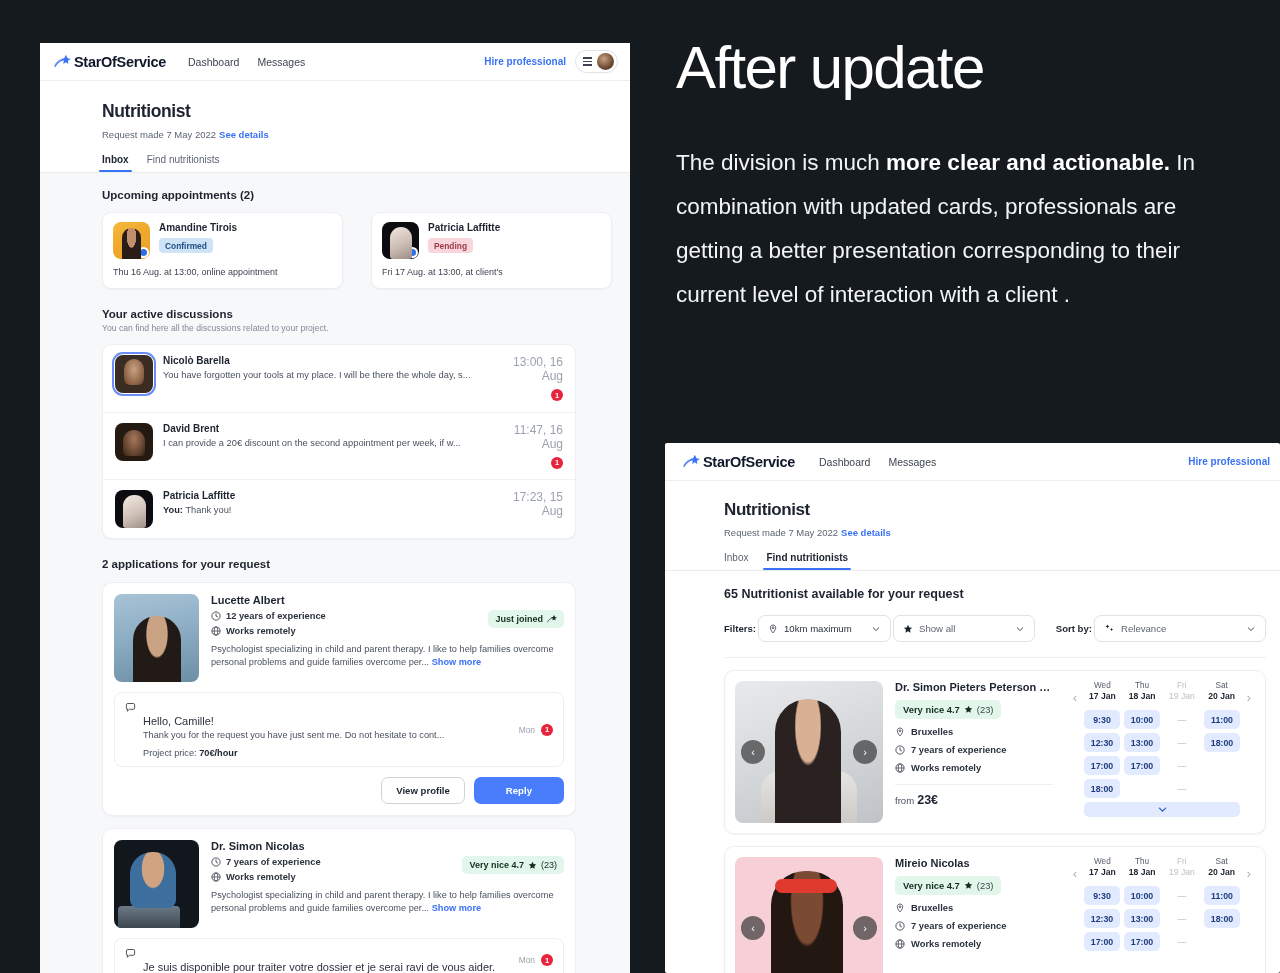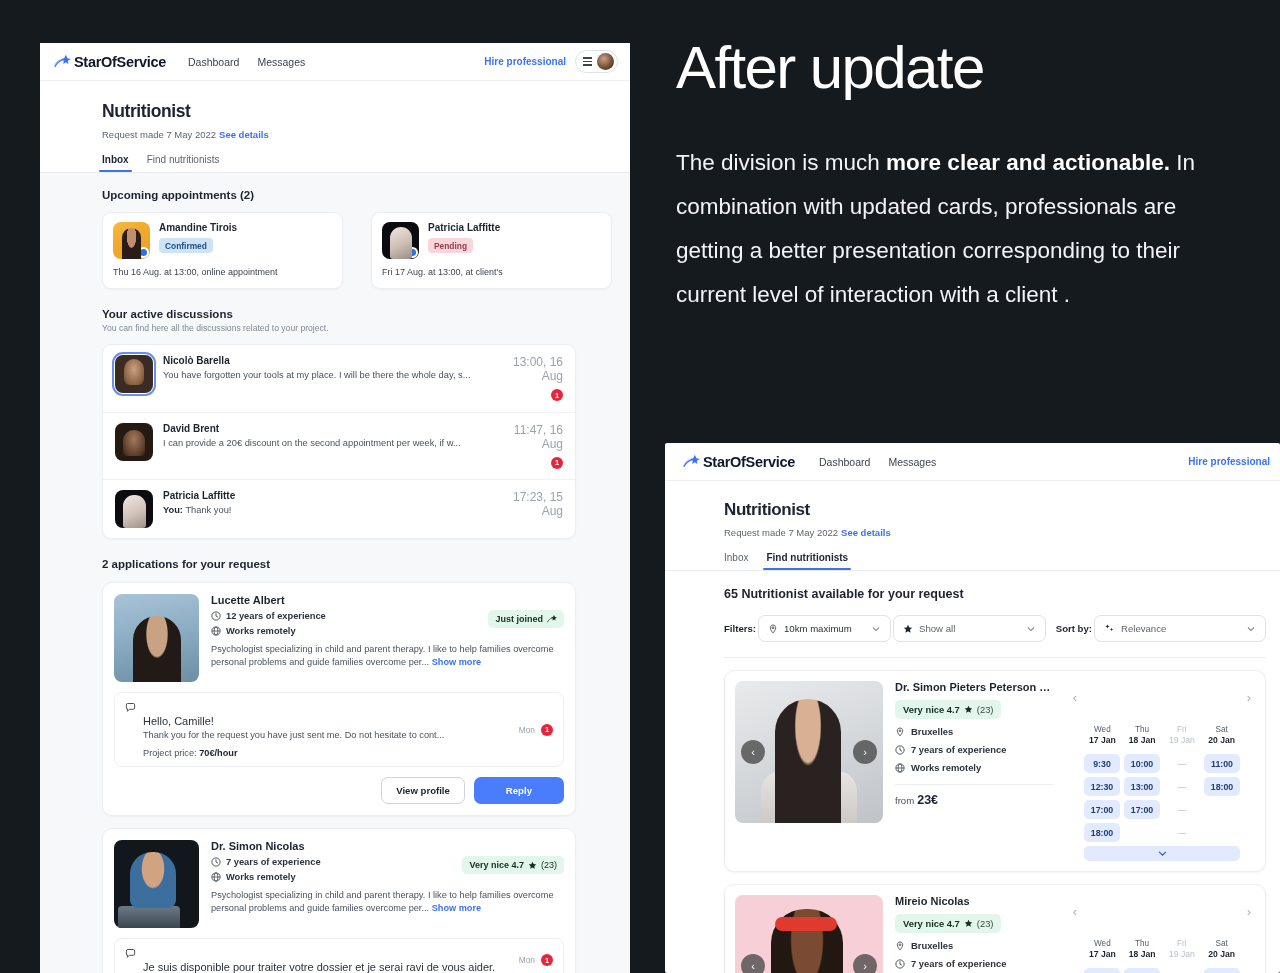--- a/index.html
+++ b/index.html
@@ -175,21 +175,21 @@
   .r-body { padding: 16px 14px 0 59px; }
   .r-sec { font-size: 12.5px; font-weight: 700; color: #1d2430; }
   .filters { display: flex; align-items: center; gap: 2px; margin-top: 14px; }
   .flab { font-size: 9.6px; font-weight: 700; color: #1d2430; }
   .sel-box {
     display: flex; align-items: center; gap: 6px; border: 1px solid #dfe2e7;
     border-radius: 7px; padding: 7px 9px; background: #fff; font-size: 9.6px; color: #2b323d;
   }
   .sel-box .chev { margin-left: auto; }
   .sel-1 { width: 133px; }
-  .sel-2 { width: 153px; justify-content: center; }
+  .sel-2 { width: 142px; justify-content: center; }
   .sel-3 { width: 172px; }
   .spacer { flex: 1; }
   .r-rule { height: 1px; background: #eceef1; margin-top: 15px; }
 
   .pro-card {
     margin-top: 12px; background: #fff; border: 1px solid #eceef1; border-radius: 10px;
     box-shadow: 0 1px 3px rgba(20,25,35,.05); padding: 10px; display: flex; gap: 12px;
     width: 542px;
   }
   .pro-photo { width: 148px; height: 142px; border-radius: 8px; flex: none; position: relative; overflow: hidden; }
@@ -210,21 +210,21 @@
   .pro-name { font-size: 11px; font-weight: 700; color: #1d2430; white-space: nowrap; overflow: hidden; text-overflow: ellipsis; }
   .rate-pill { display: inline-flex; align-items: center; gap: 4px; background: #e3f6ec; border-radius: 5px; padding: 4px 8px; margin-top: 7px; font-size: 9.4px; font-weight: 700; color: #13301f; }
   .rate-pill .cnt { font-weight: 400; color: #3d4a40; }
   .pro-meta { display: flex; align-items: center; gap: 6px; margin-top: 7px; font-size: 9.4px; color: #2b323d; font-weight: 700; }
   .pro-rule { height: 1px; background: #eceef1; margin: 11px 0 8px 0; }
   .pro-price { font-size: 9.6px; color: #4a525f; }
   .pro-price b { font-size: 12.5px; color: #1d2430; font-weight: 700; margin-left: 3px; }
 
   .sched { width: 186px; flex: none; display: flex; gap: 3px; }
   .sch-arrow { width: 12px; display: flex; align-items: flex-start; justify-content: center; padding-top: 9px; color: #a7afba; font-size: 13px; }
-  .sch-grid { flex: 1; margin-top: 44px; }
+  .sch-grid { flex: 1; }
   .sch-days { display: grid; grid-template-columns: repeat(4,1fr); gap: 3px; }
   .day { text-align: center; }
   .day .d1 { font-size: 8.2px; color: #545c68; }
   .day .d2 { font-size: 8.6px; font-weight: 700; color: #1d2430; margin-top: 1px; text-align: center; }
   .day.off .d1, .day.off .d2 { color: #b9c0c9; font-weight: 400; }
   .sch-slots { display: grid; grid-template-columns: repeat(4,1fr); gap: 4px; margin-top: 9px; }
   .slot {
     background: #e1eaff; color: #1f3d7a; font-size: 8.8px; font-weight: 700;
     border-radius: 5px; text-align: center; padding: 4.5px 0;
   }

